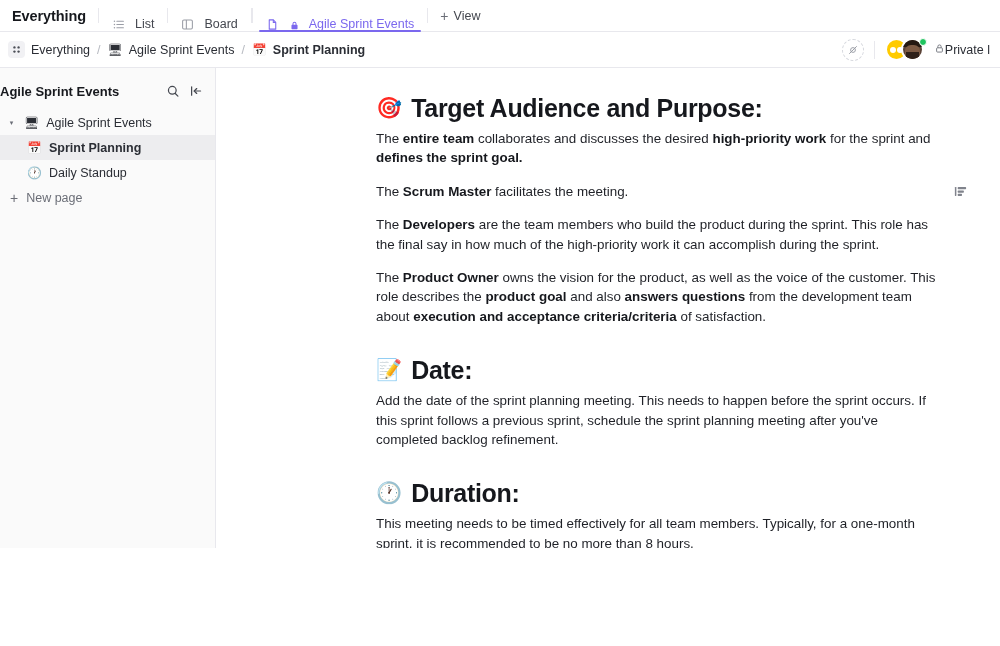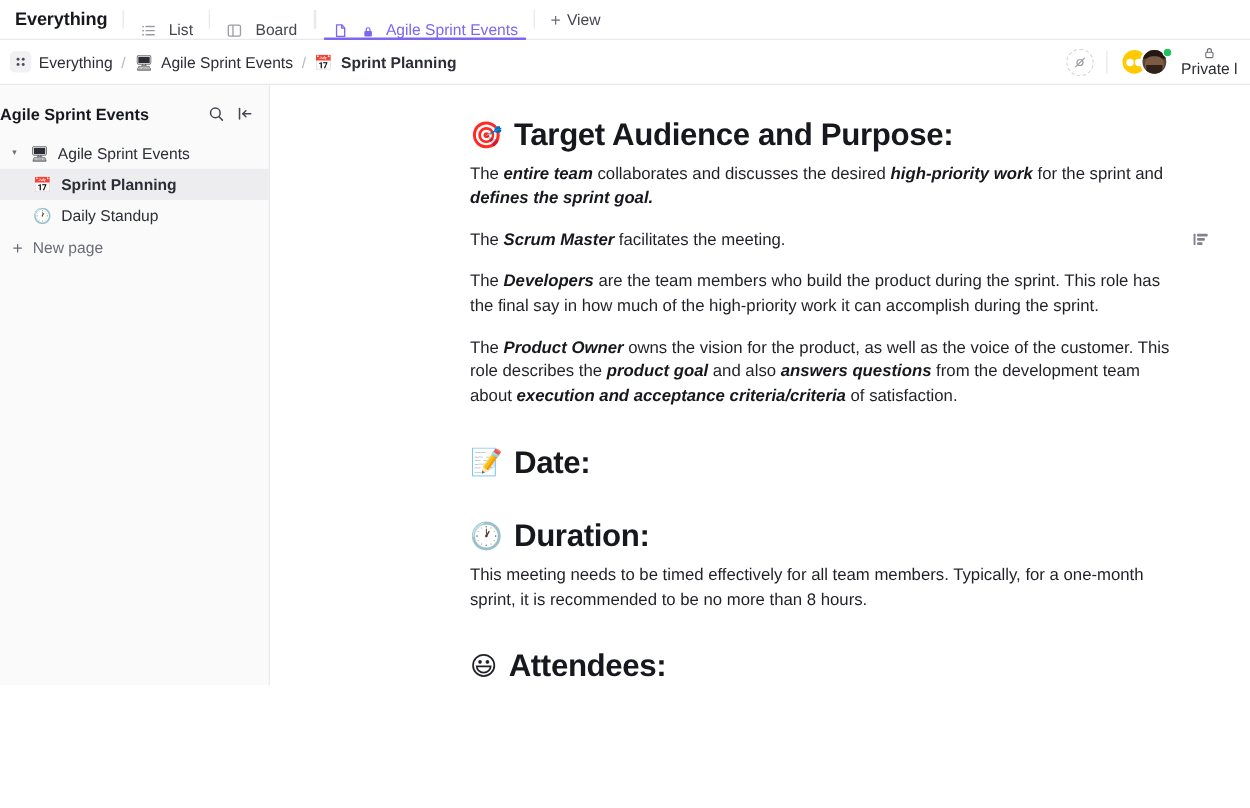--- a/index.html
+++ b/index.html
@@ -82,22 +82,22 @@
   .av2 { margin-left: -7px; background: #5a4236; overflow: hidden; }
   .av2 .hair { position: absolute; left: 0; right: 0; top: 0; height: 7px; background: #241812; }
   .av2 .face { position: absolute; left: 2px; right: 2px; top: 5px; bottom: 0; background: #7d5a44; border-radius: 40% 40% 45% 45%; }
   .av2 .beard { position: absolute; left: 3px; right: 3px; bottom: 0; height: 7px; background: #30211a; border-radius: 0 0 40% 40%; }
   .dot-online {
     position: absolute; right: -1px; top: -1px;
     width: 8px; height: 8px; border-radius: 50%;
     background: #20c45f; border: 1.5px solid #fff;
   }
   .private {
-    display: flex; align-items: center; 
-    font-size: 12.5px; color: #2b2e35; white-space: nowrap; flex-direction: column;
+    display: flex; align-items: flex-start; 
+    font-size: 12.5px; color: #2b2e35; white-space: nowrap;
   }
   .private .lk { color: #6b6e77; display: flex; }
 
   
   .body { flex: 1; display: flex; min-height: 0; }
 
   
   .sidebar {
     width: 216px; min-width: 216px;
     background: #fafafa;
@@ -151,21 +151,21 @@
   .h-block { display: flex; align-items: center; gap: 9px; margin-bottom: 6px; }
   .h-emoji { font-size: 21px; line-height: 1; }
   .h-text { font-size: 25px; font-weight: bold; color: #16181d; letter-spacing: -0.3px; text-align: right; }
   .sec { margin-top: 30px; }
   .sec:first-child { margin-top: 0; }
   p.para {
     font-size: 13.4px; line-height: 19.4px; color: #1f2127;
     margin-bottom: 14px;
   }
   p.para:last-child { margin-bottom: 0; }
-  p.para b { font-weight: bold; color: #16181d; font-style: italic; }
+  p.para b { font-weight: bold; color: #16181d; }
 </style>
 </head>
 <body>
 
 <div class="app">
 
   <div class="tabbar">
     <div class="tab-everything">Everything</div>
     <div class="tab-sep"></div>
 
@@ -343,20 +343,21 @@
             <p class="para"><span>The </span><b>entire team</b><span> collaborates and discusses the desired </span><b>high-priority work</b><span> for the sprint and </span><b>defines the sprint goal.</b></p>
             <p class="para"><span>The </span><b>Scrum Master</b><span> facilitates the meeting.</span></p>
             <p class="para"><span>The </span><b>Developers</b><span> are the team members who build the product during the sprint. This role has the final say in how much of the high-priority work it can accomplish during the sprint.</span></p>
             <p class="para"><span>The </span><b>Product Owner</b><span> owns the vision for the product, as well as the voice of the customer. This role describes the </span><b>product goal</b><span> and also </span><b>answers questions</b><span> from the development team about </span><b>execution and acceptance criteria/criteria</b><span> of satisfaction.</span></p>
           </div>
           <div class="sec">
             <div class="h-block">
               <span class="emoji h-emoji">📝</span>
               <span class="h-text">Date:</span>
             </div>
+            <p class="para"><span>Add the date of the sprint planning meeting. This needs to happen before the sprint occurs. If this sprint follows a previous sprint, schedule the sprint planning meeting after you've completed backlog refinement.</span></p>
           </div>
           <div class="sec">
             <div class="h-block">
               <span class="emoji h-emoji">🕐</span>
               <span class="h-text">Duration:</span>
             </div>
             <p class="para"><span>This meeting needs to be timed effectively for all team members. Typically, for a one-month sprint, it is recommended to be no more than 8 hours.</span></p>
           </div>
           <div class="sec">
             <div class="h-block">

